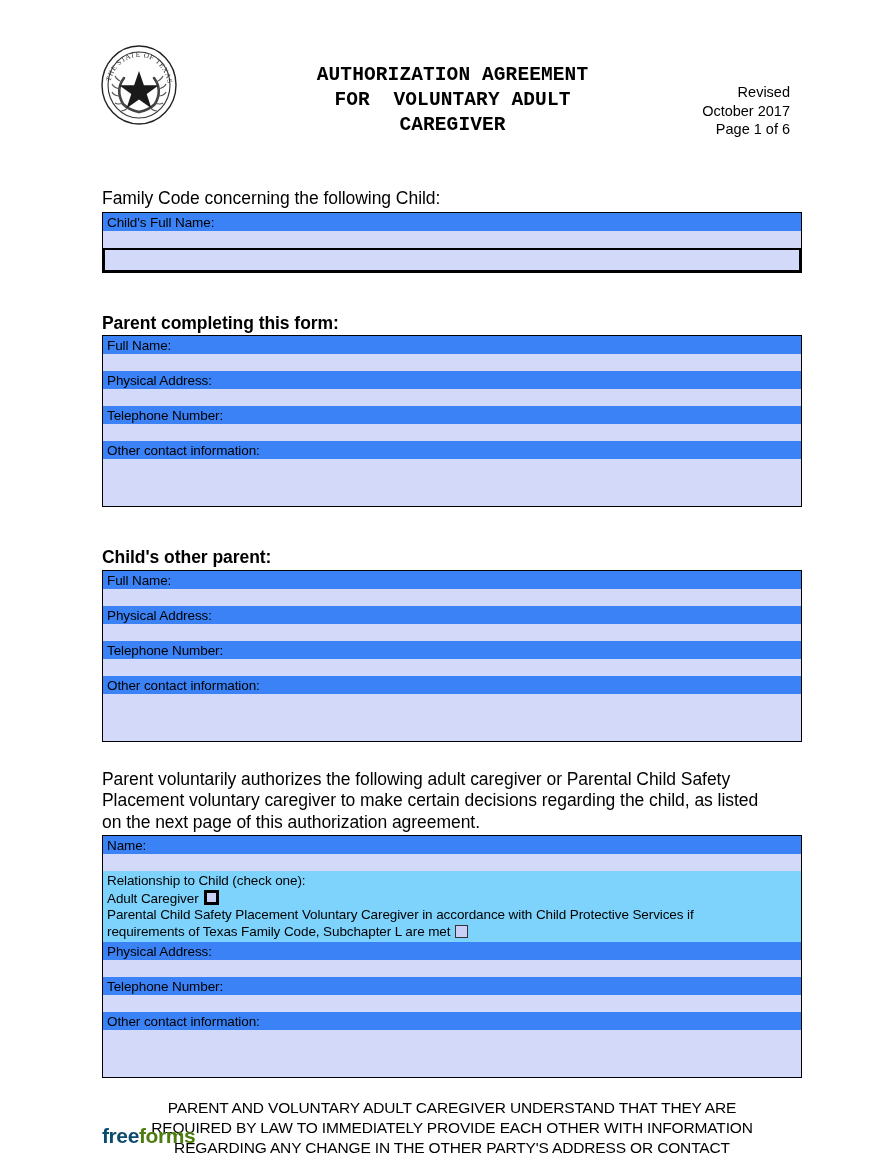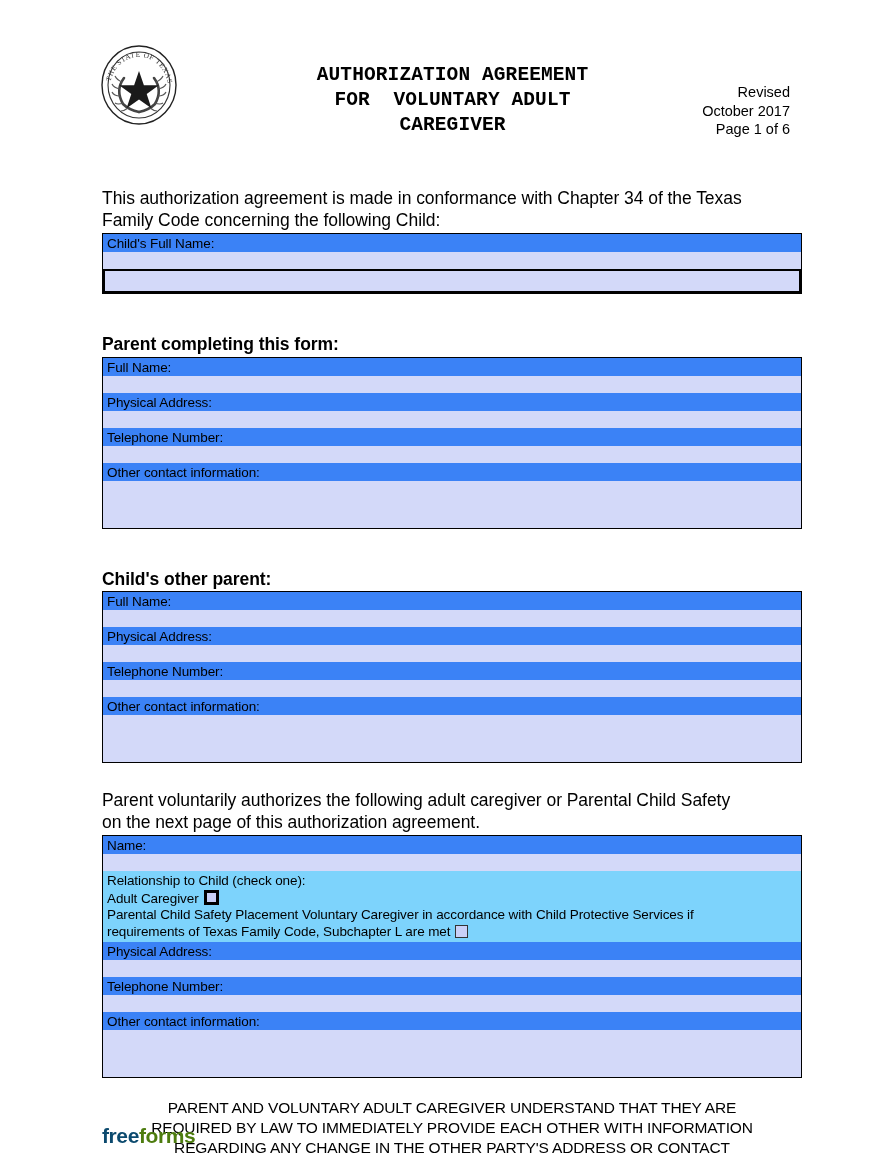--- a/index.html
+++ b/index.html
@@ -213,21 +213,20 @@
     <div class="revision-block">
       <div>Revised</div>
       <div>October 2017</div>
       <div>Page 1 of 6</div>
     </div>
   </div>
 
   <div class="body-wrap">
 
     <div class="para">
-      <div>This authorization agreement is made in conformance with Chapter 34 of the Texas</div>
       <div>Family Code concerning the following Child:</div>
     </div>
 
     <table class="ftable" cellspacing="0" cellpadding="0">
       <tbody>
           <tr class="frow">
         <td>
           <div class="flabel">Child's Full Name:</div>
           <div class="ffill"></div>
         </td>
@@ -303,20 +302,21 @@
           <div class="ffill taller"></div>
         </td>
       </tr>
     </tbody>
       </table>
 
     <div class="spacer-lg"></div>
 
     <div class="para">
       <div>Parent voluntarily authorizes the following adult caregiver or Parental Child Safety</div>
+      <div>Placement voluntary caregiver to make certain decisions regarding the child, as listed</div>
       <div>on the next page of this authorization agreement.</div>
     </div>
 
     <table class="ftable" cellspacing="0" cellpadding="0">
       <tbody>
           <tr class="frow">
         <td>
           <div class="flabel">Name:</div>
           <div class="ffill"></div>
         </td>

